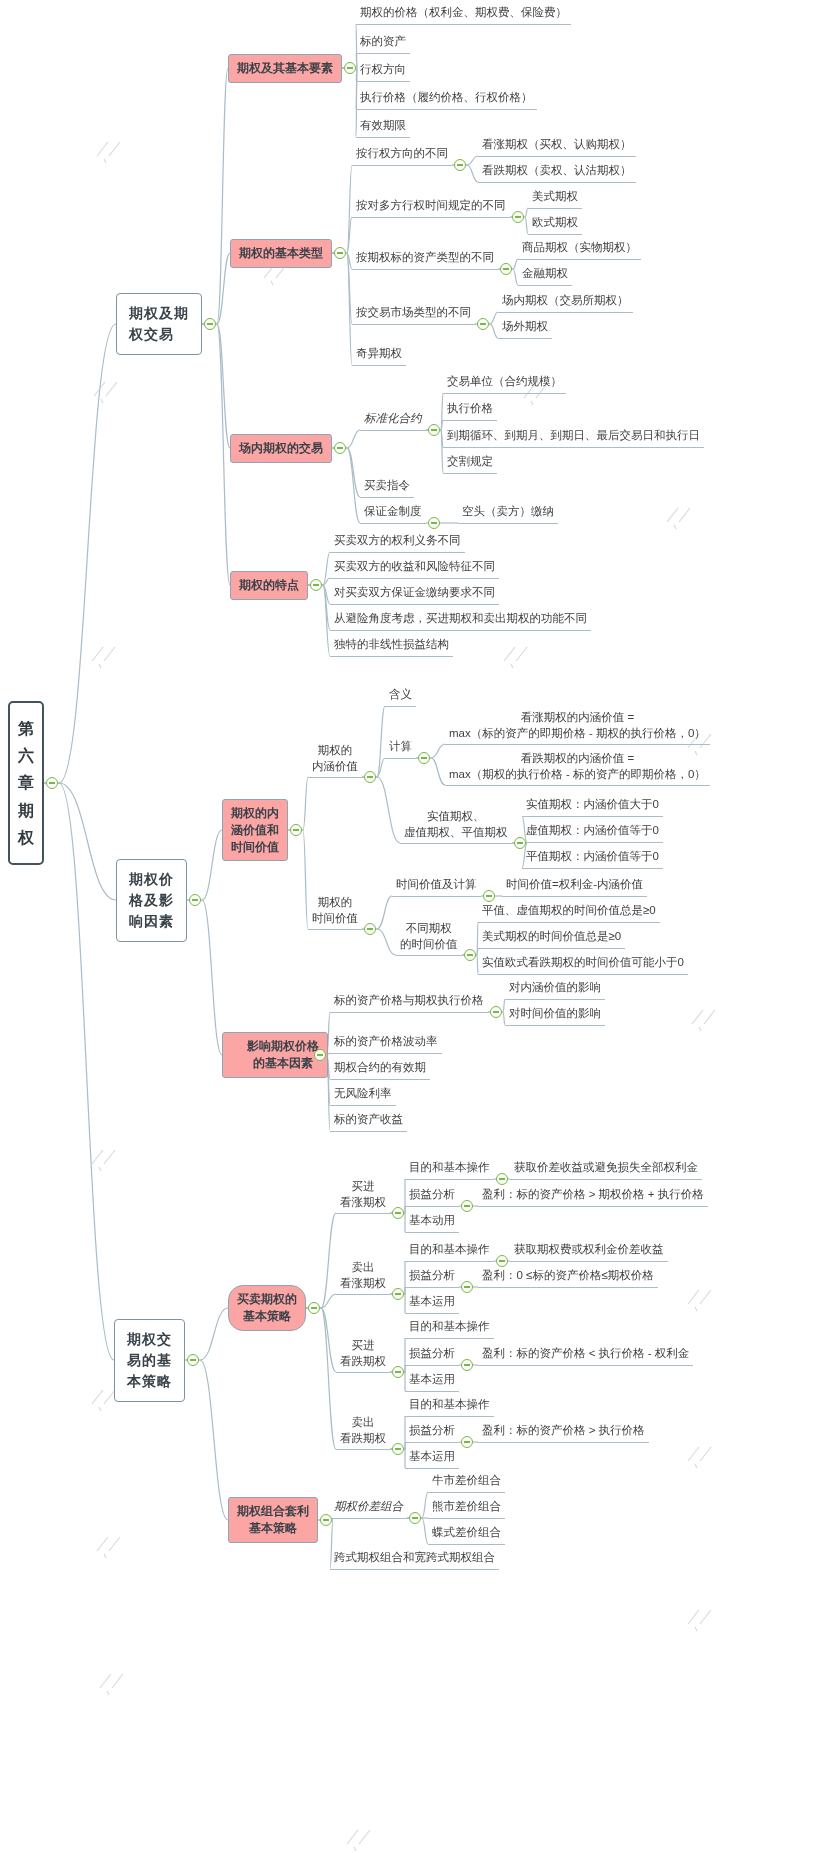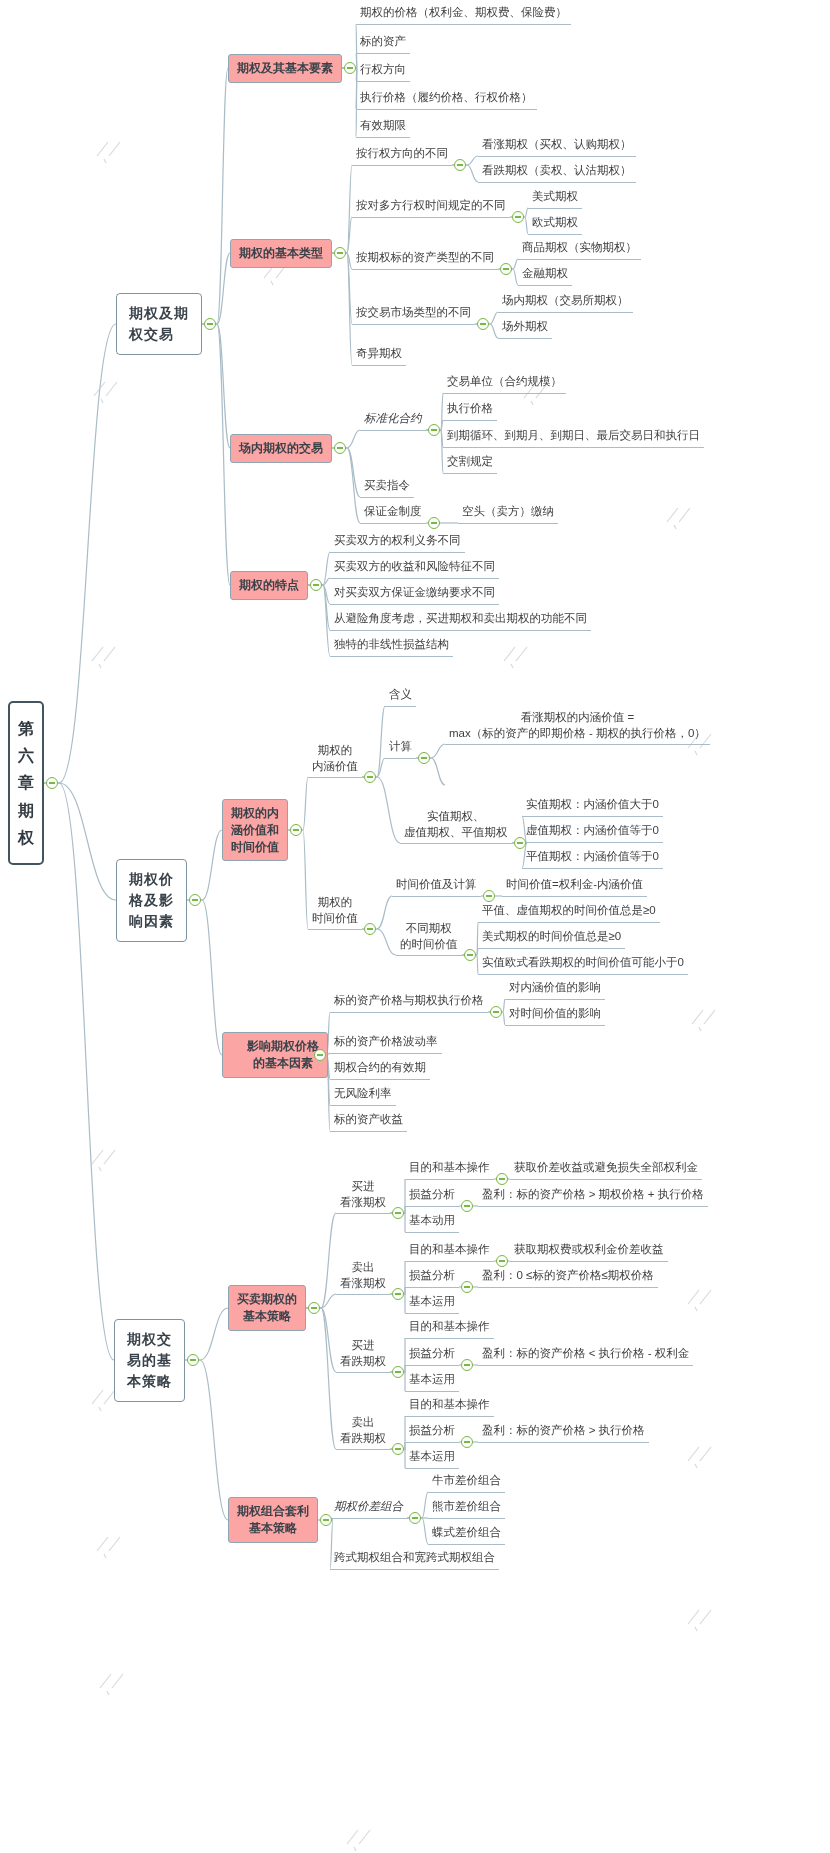--- a/index.html
+++ b/index.html
@@ -249,20 +249,22 @@
 响因素</div>
     <div class="node box" style="left: 222px; top: 799px;">期权的内
 涵价值和
 时间价值</div>
     <div class="node line center" style="left: 308px; top: 742px;">期权的
 内涵价值</div>
     <div class="node line" style="left: 385px; top: 686px;">含义</div>
     <div class="node line" style="left: 385px; top: 738px;">计算</div>
     <div class="node line center" style="left: 445px; top: 709px;">看涨期权的内涵价值 =
 max（标的资产的即期价格 - 期权的执行价格，0）</div>
+    <div class="node line center" style="left: 445px; top: 750px;">看跌期权的内涵价值 =
+max（期权的执行价格 - 标的资产的即期价格，0）</div>
     <div class="node line center" style="left: 400px; top: 808px;">实值期权、
 虚值期权、平值期权</div>
     <div class="node line" style="left: 522px; top: 796px;">实值期权：内涵价值大于0</div>
     <div class="node line" style="left: 522px; top: 822px;">虚值期权：内涵价值等于0</div>
     <div class="node line" style="left: 522px; top: 848px;">平值期权：内涵价值等于0</div>
     <div class="node line center" style="left: 308px; top: 894px;">期权的
 时间价值</div>
     <div class="node line" style="left: 392px; top: 876px;">时间价值及计算</div>
     <div class="node line" style="left: 502px; top: 876px;">时间价值=权利金-内涵价值</div>
     <div class="node line center" style="left: 396px; top: 920px;">不同期权
@@ -275,21 +277,21 @@
     <div class="node line" style="left: 330px; top: 992px;">标的资产价格与期权执行价格</div>
     <div class="node line" style="left: 505px; top: 979px;">对内涵价值的影响</div>
     <div class="node line" style="left: 505px; top: 1005px;">对时间价值的影响</div>
     <div class="node line" style="left: 330px; top: 1033px;">标的资产价格波动率</div>
     <div class="node line" style="left: 330px; top: 1059px;">期权合约的有效期</div>
     <div class="node line" style="left: 330px; top: 1085px;">无风险利率</div>
     <div class="node line" style="left: 330px; top: 1111px;">标的资产收益</div>
     <div class="node main" style="left: 114px; top: 1319px;">期权交
 易的基
 本策略</div>
-    <div class="node box" style="left: 228px; top: 1285px;">买卖期权的
+    <div class="node box" style="left: 228px; top: 1285px; border-radius: 15px;">买卖期权的
 基本策略</div>
     <div class="node line center" style="left: 336px; top: 1178px;">买进
 看涨期权</div>
     <div class="node line" style="left: 405px; top: 1159px;">目的和基本操作</div>
     <div class="node line" style="left: 510px; top: 1159px;">获取价差收益或避免损失全部权利金</div>
     <div class="node line" style="left: 405px; top: 1186px;">损益分析</div>
     <div class="node line" style="left: 478px; top: 1186px;">盈利：标的资产价格 &gt; 期权价格 + 执行价格</div>
     <div class="node line" style="left: 405px; top: 1212px;">基本动用</div>
     <div class="node line center" style="left: 336px; top: 1259px;">卖出
 看涨期权</div>

